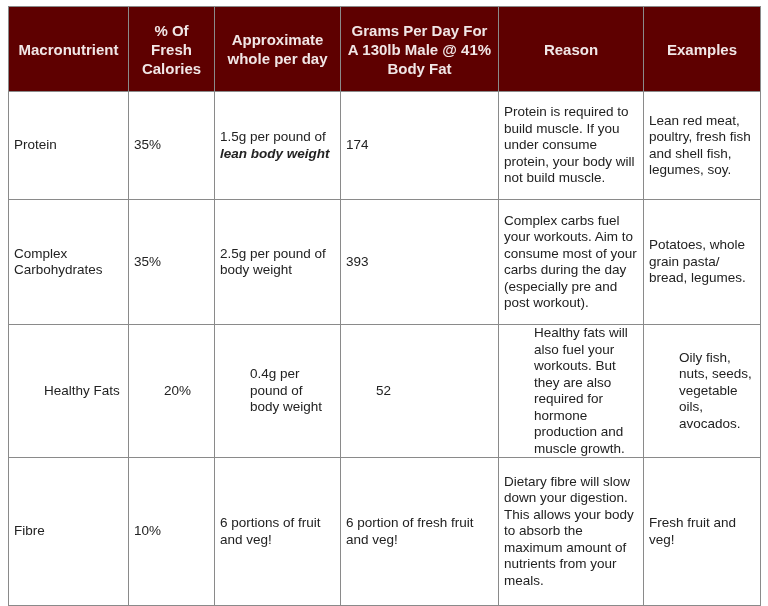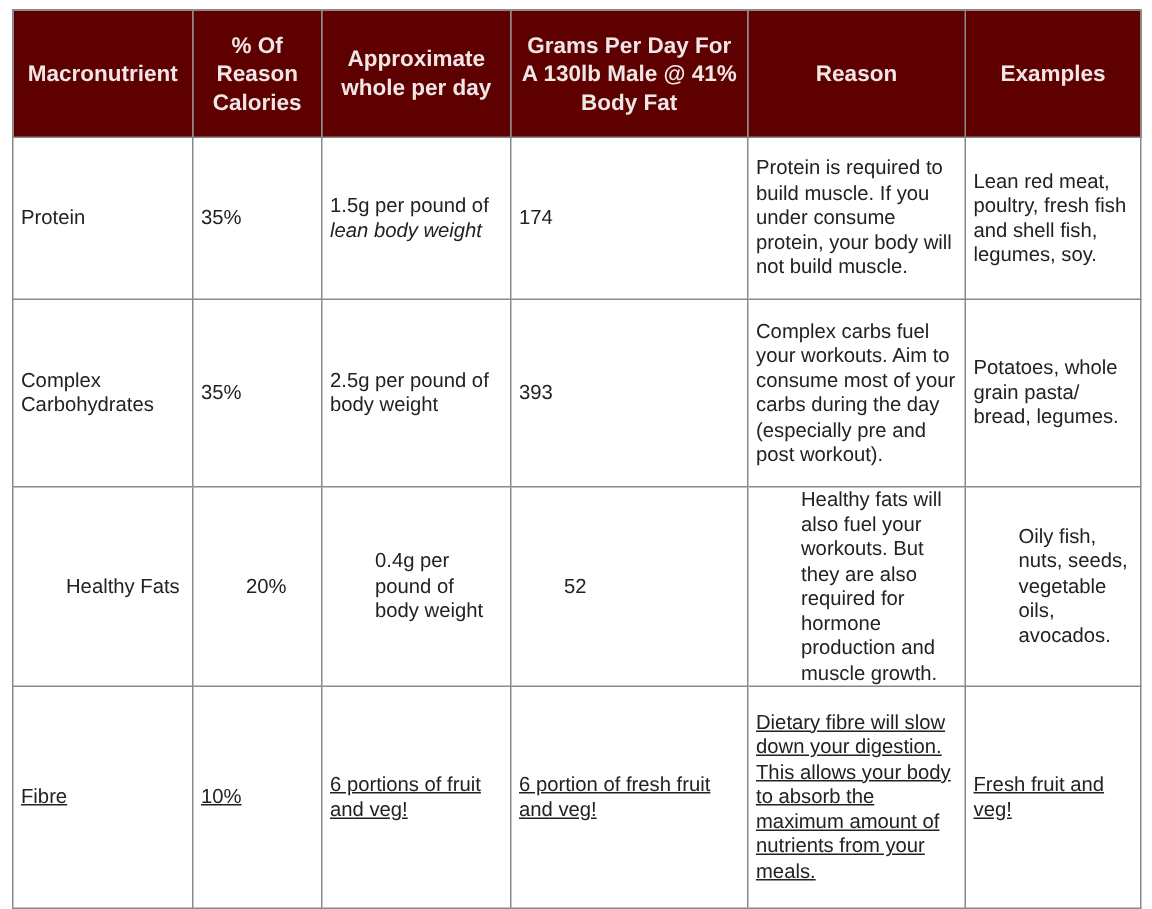--- a/index.html
+++ b/index.html
@@ -9,39 +9,39 @@
                 table-layout: fixed; width: 752px; }
   table.macro th, table.macro td { border: 1px solid #8a8a8a; }
   table.macro th { background: #5e0000; color: #f1e6e6; font-weight: bold;
                    font-size: 15px; line-height: 19px; text-align: center;
                    vertical-align: middle; padding: 0 5px; height: 84px; }
   table.macro td { font-size: 13.5px; line-height: 16.5px; vertical-align: middle;
                    padding: 0 5px; color: #222; }
   tr.r1 td { height: 107px; }
   tr.r2 td { height: 124px; }
   tr.r3 td { height: 122px; padding-left: 35px; }
-  tr.r4 td { height: 147px; text-decoration: underline; }
-  .em { font-weight: normal; font-style: italic; }
+  tr.r4 td { height: 147px; }
+  .em { font-weight: bold; font-style: italic; }
 </style>
 </head>
 <body>
 
 <table class="macro">
   <colgroup>
     <col style="width:120px">
     <col style="width:86px">
     <col style="width:126px">
     <col style="width:158px">
     <col style="width:145px">
     <col style="width:117px">
   </colgroup>
   <thead>
     <tr>
       <th>Macronutrient</th>
-      <th>% Of Reason Calories</th>
+      <th>% Of Fresh Calories</th>
       <th>Approximate whole per day</th>
       <th>Grams Per Day For A 130lb Male @ 41% Body Fat</th>
       <th>Reason</th>
       <th>Examples</th>
     </tr>
   </thead>
   <tbody>
     <tr class="r1">
       <td>Protein</td>
       <td>35%</td>

